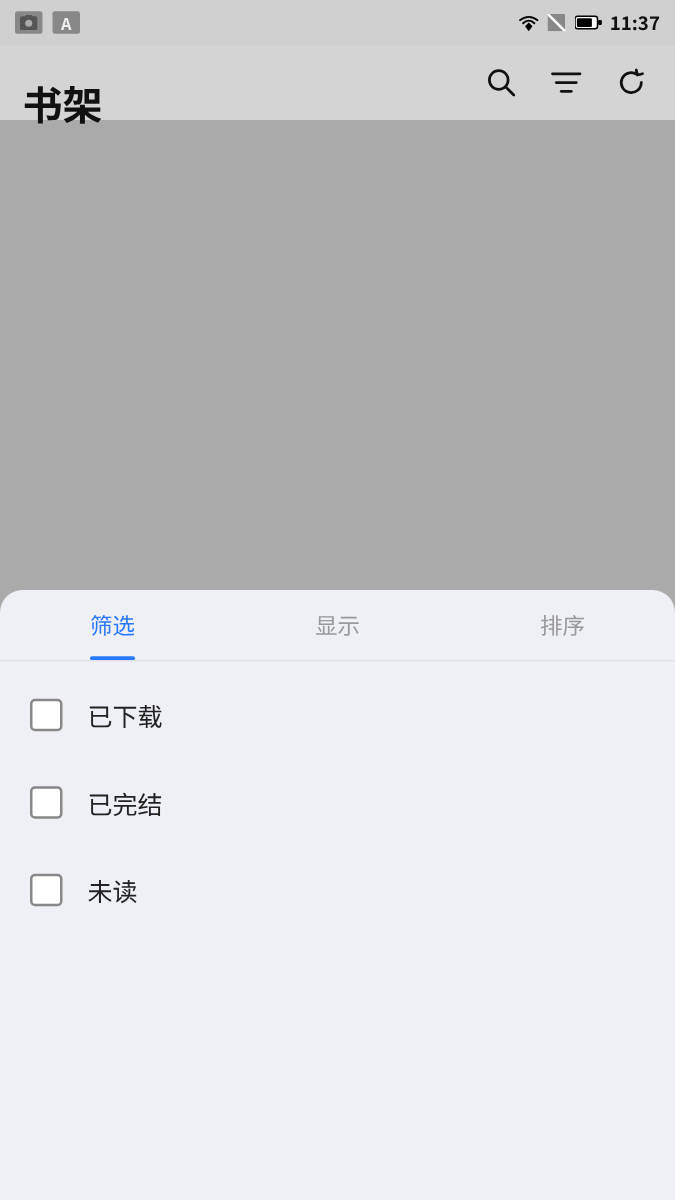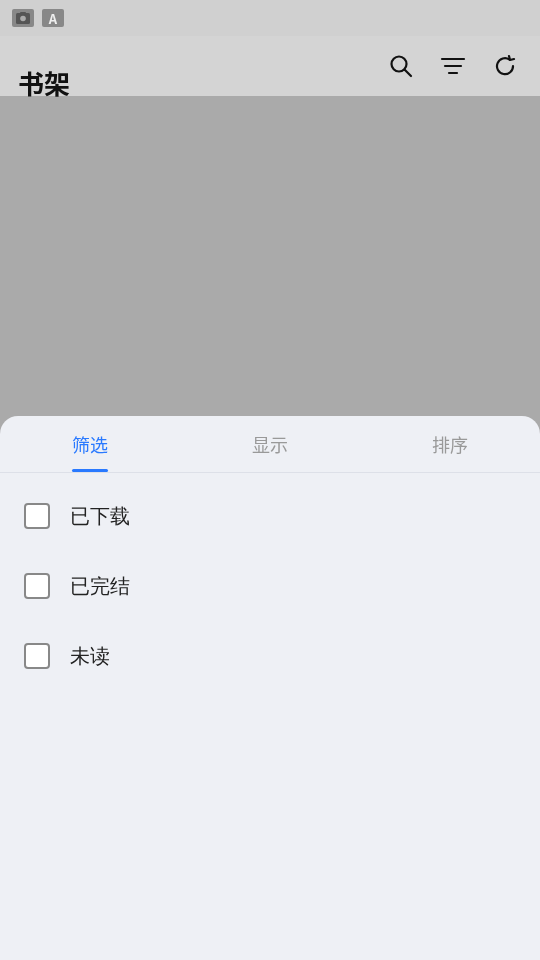--- a/index.html
+++ b/index.html
@@ -70,21 +70,21 @@
       width: 100%;
       height: 60px;
       background: #d4d4d4;
       display: flex;
       align-items: center;
       padding: 0 18px;
       position: relative;
     }
 
     .app-title {
-      font-size: 26px;
+      font-size: 32px;
       font-weight: 700;
       color: #111;
       flex: 1;
       margin-top: 33px;
     }
 
     .app-bar-actions {
       display: flex;
       gap: 18px;
       align-items: center;
@@ -125,21 +125,21 @@
     }
 
     
     .bottom-sheet {
       width: 100%;
       background: #eef0f5;
       border-radius: 18px 18px 0 0;
       position: absolute;
       bottom: 0;
       left: 0;
-      height: 544px;
+      height: 488px;
     }
 
     
     .tab-bar {
       display: flex;
       width: 100%;
       border-bottom: 1px solid #dde0e8;
     }
 
     .tab-item {
@@ -174,21 +174,20 @@
     .checkbox-list {
       padding: 8px 24px;
     }
 
     .checkbox-item {
       display: flex;
       align-items: center;
       height: 70px;
       gap: 20px;
       cursor: pointer;
-      font-family: Liberation Serif, serif;
     }
 
     .checkbox-box {
       width: 26px;
       height: 26px;
       border: 2px solid #888;
       border-radius: 4px;
       background: #fff;
       flex-shrink: 0;
     }
@@ -207,20 +206,40 @@
       <svg width="14" height="12" viewBox="0 0 14 12" fill="none">
         <rect x="0" y="1" width="14" height="11" rx="1.5" fill="#555"></rect>
         <circle cx="7" cy="6.5" r="2.8" fill="#aaa"></circle>
         <rect x="4" y="0" width="6" height="2.5" rx="1" fill="#555"></rect>
       </svg>
     </div>
     <div class="icon-font">
       <span style="font-size:13px;font-weight:bold;color:#eee;">A</span>
     </div>
   </div>
+  <div class="status-bar-right">
+
+    <svg width="18" height="14" viewBox="0 0 18 14" fill="black">
+      <polygon points="9,14 12,10 9,7 6,10" fill="black"></polygon>
+      <path d="M4,8 Q9,3 14,8" stroke="black" stroke-width="1.5" fill="none"></path>
+      <path d="M1.5,5.5 Q9,-0.5 16.5,5.5" stroke="black" stroke-width="1.5" fill="none"></path>
+    </svg>
+
+    <svg width="16" height="14" viewBox="0 0 16 14" fill="none">
+      <rect x="0" y="0" width="14" height="14" rx="1" fill="#888"></rect>
+      <line x1="0" y1="0" x2="14" y2="14" stroke="white" stroke-width="2"></line>
+    </svg>
+
+    <svg width="22" height="12" viewBox="0 0 22 12" fill="none">
+      <rect x="0" y="1" width="18" height="10" rx="2" stroke="black" stroke-width="1.2" fill="white"></rect>
+      <rect x="1.5" y="2.5" width="12" height="7" rx="1" fill="black"></rect>
+      <rect x="18.5" y="4" width="3" height="4" rx="1" fill="black"></rect>
+    </svg>
+    <span>11:37</span>
+  </div>
 </div>
 
 <div class="app-bar">
   <span class="app-title">书架</span>
   <div class="app-bar-actions">
 
     <button class="action-btn" aria-label="搜索">
       <svg width="26" height="26" viewBox="0 0 26 26" fill="none">
         <circle cx="11" cy="11" r="7.5" stroke="#111" stroke-width="2.2" fill="none"></circle>
         <line x1="16.5" y1="16.5" x2="23" y2="23" stroke="#111" stroke-width="2.2" stroke-linecap="round"></line>

